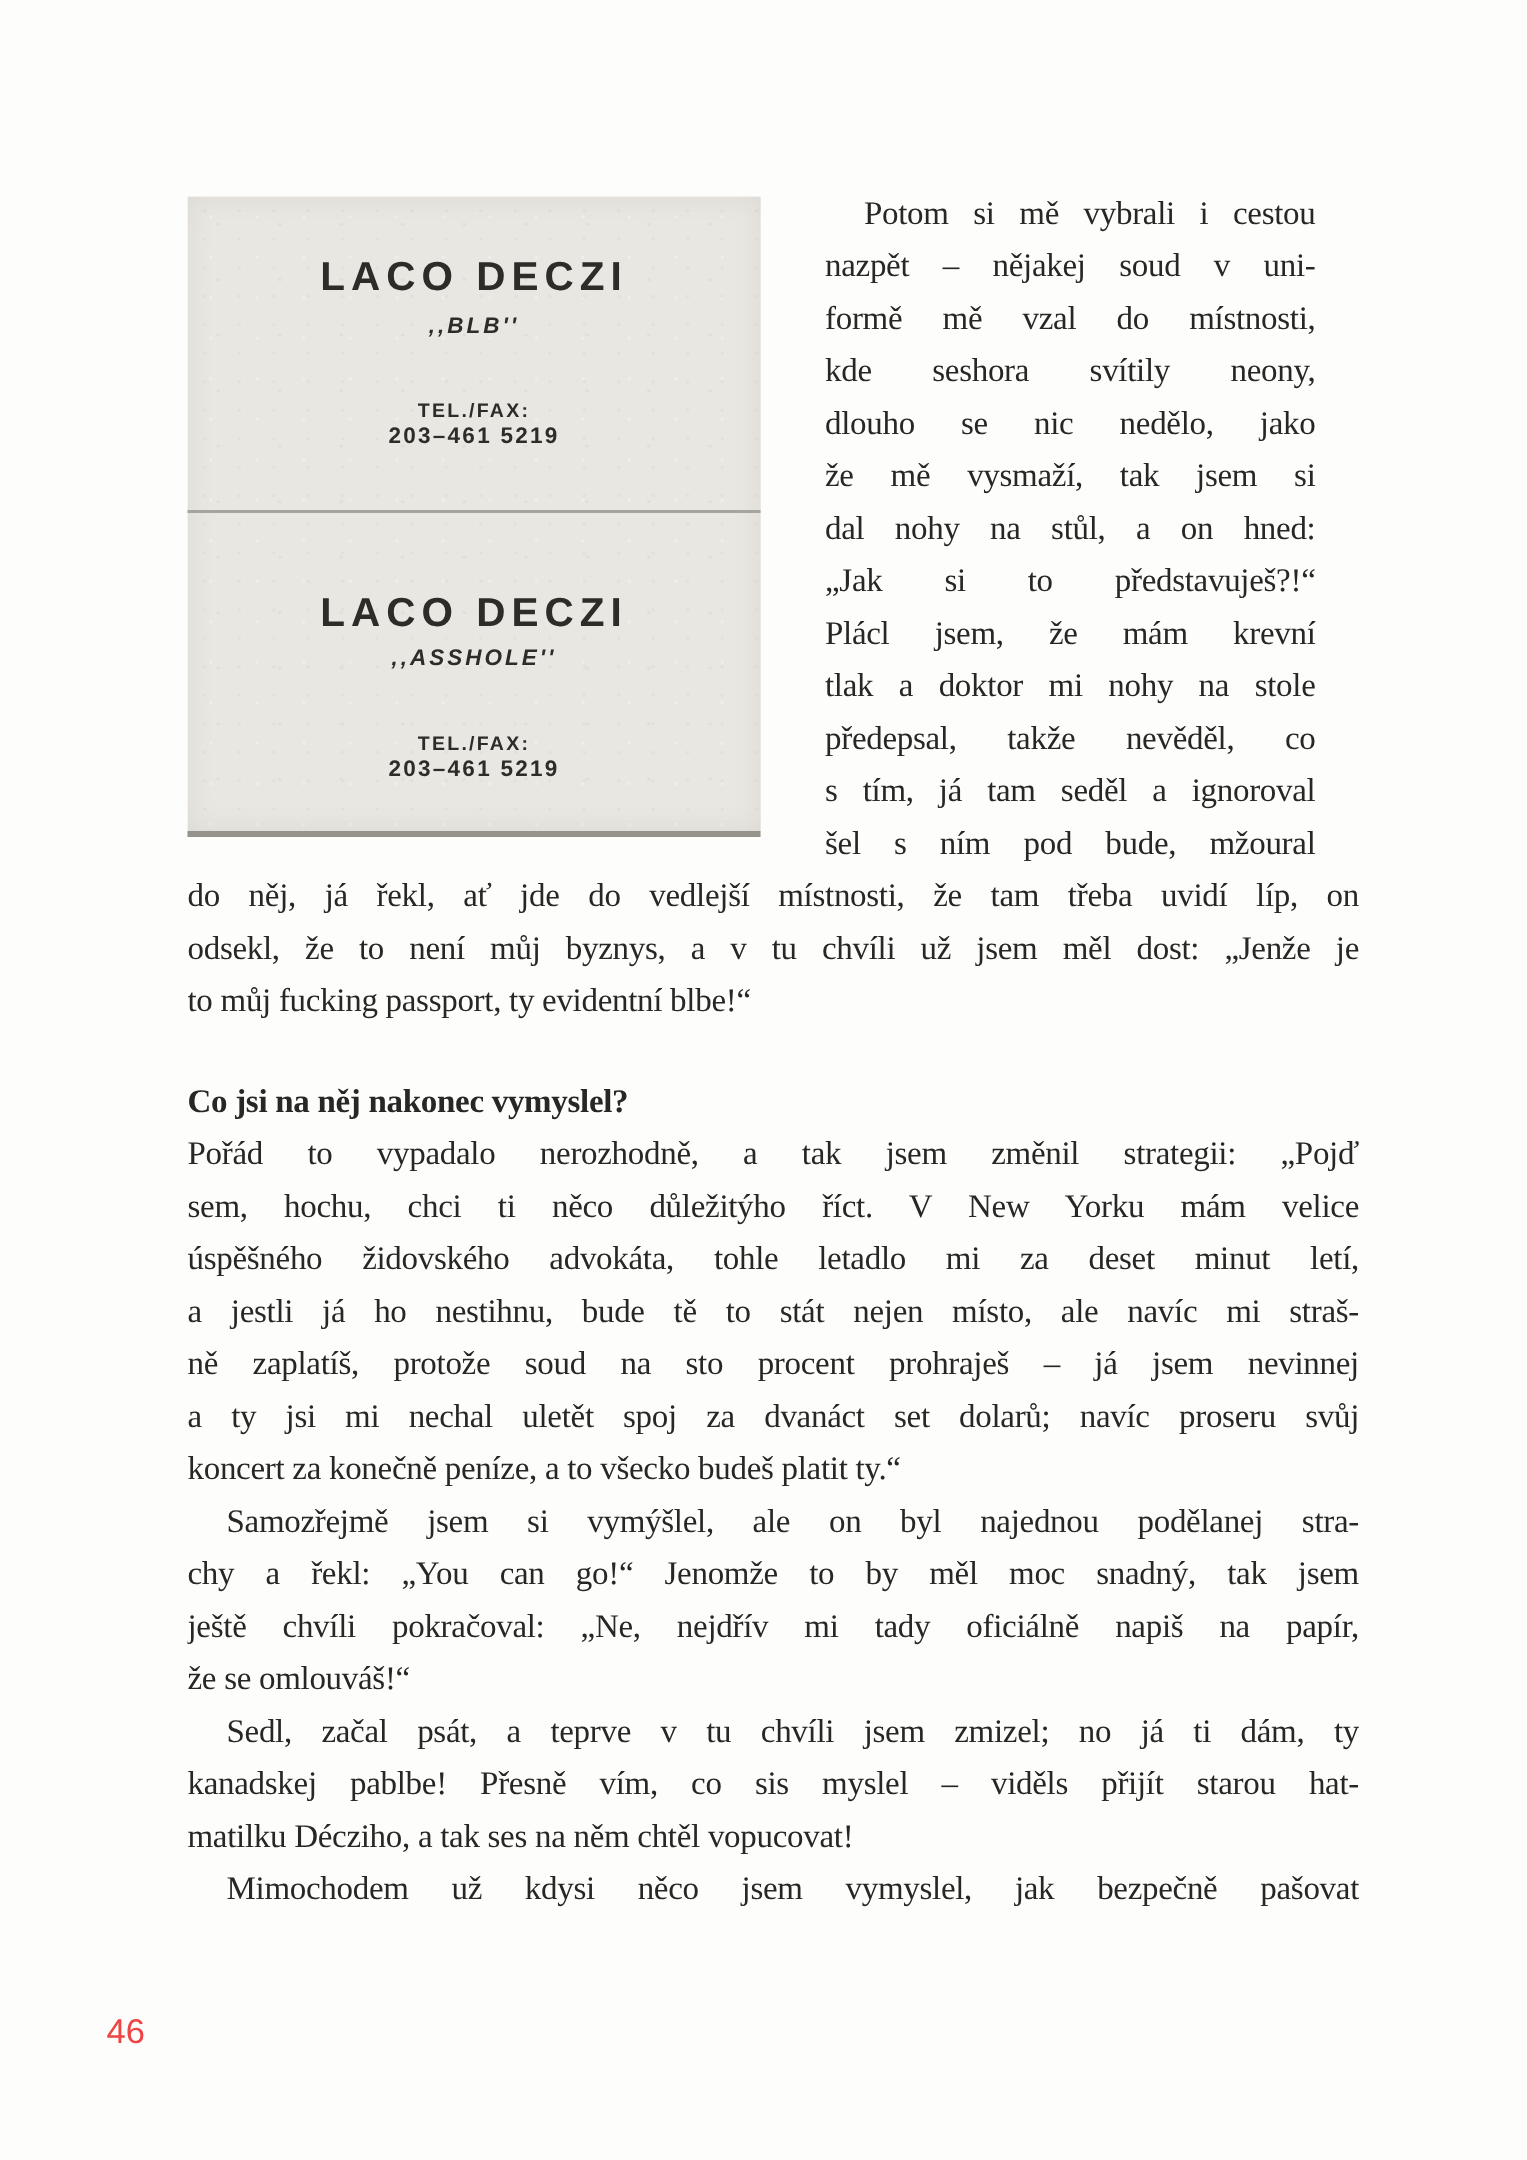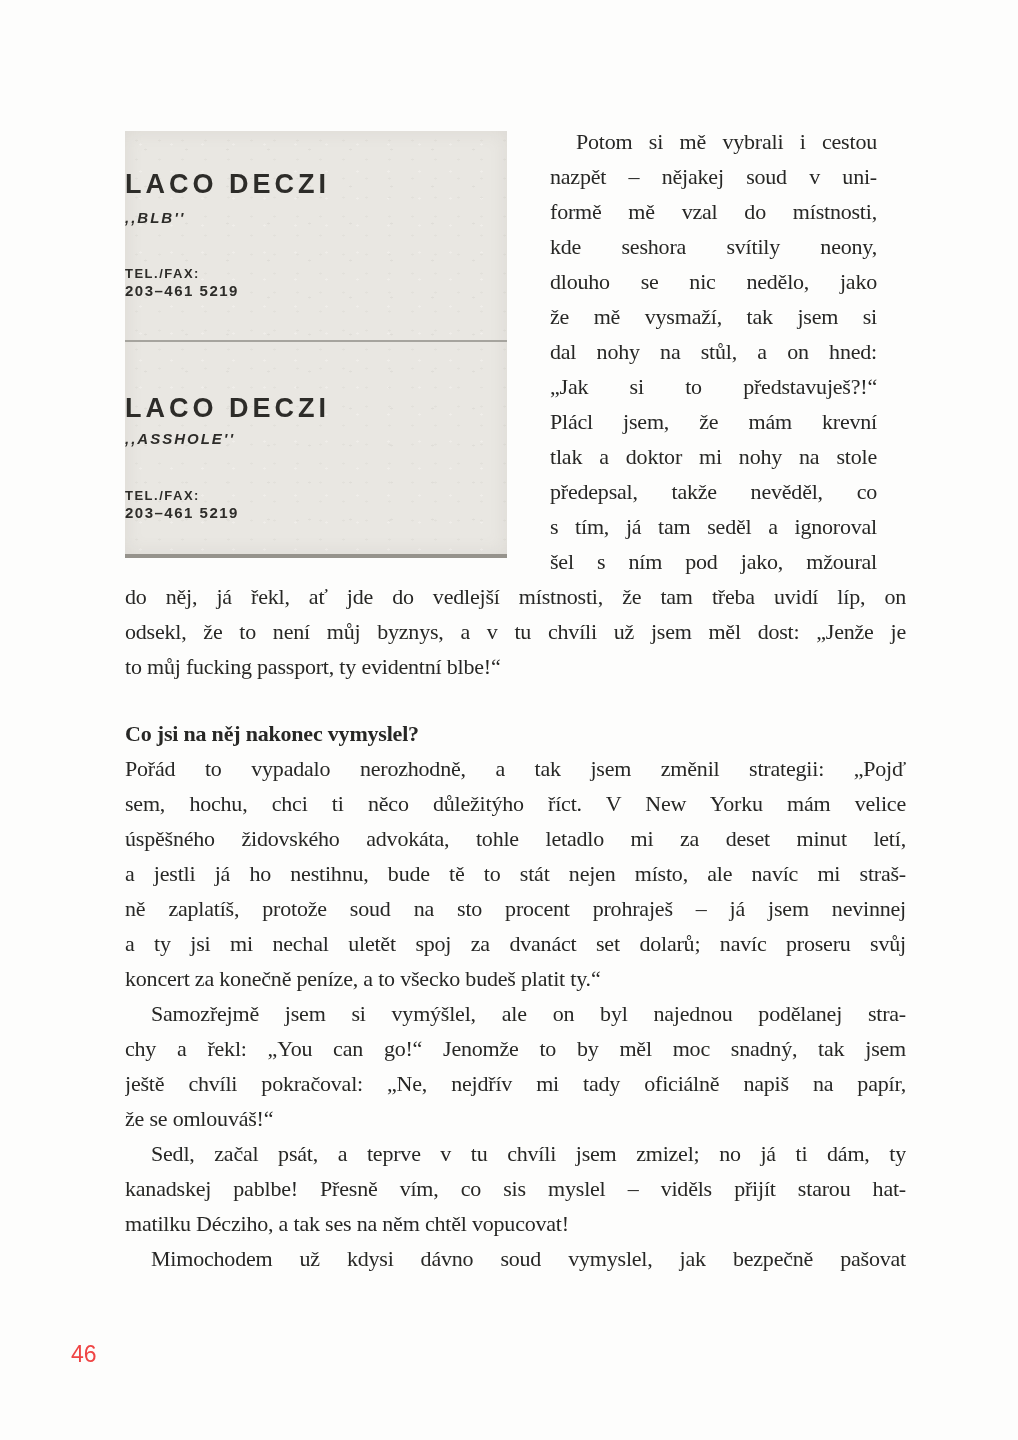--- a/index.html
+++ b/index.html
@@ -20,21 +20,21 @@
     background-color:#e9e7e2;
     background-image:
       radial-gradient(#e2e0da 1px, transparent 1.4px),
       radial-gradient(#f0eeea 1px, transparent 1.4px),
       radial-gradient(#dfddd8 1px, transparent 1.2px);
     background-size:23px 19px, 31px 27px, 41px 37px;
     border-bottom:4px solid #96938c;
     box-shadow:inset 0 0 18px rgba(120,115,105,.12);
   }
   .scan .t {
-    position:absolute; left:0; right:0; text-align:left;
+    position:absolute; left:0; right:0; text-align:center;
     font-family:"Liberation Sans", sans-serif; font-weight:bold; color:#2d2c29;
   }
   .card-name { font-size:27px; letter-spacing:4px; }
   .card-nick { font-size:15px; letter-spacing:2px;font-style:italic; }
   .card-tel  { font-size:13px; letter-spacing:1.5px; }
   .card-num  { font-size:15px; letter-spacing:1.5px; }
   .scan-divider { position:absolute; left:0; right:0; top:209px; height:2px; background:#a6a49e; }
   
   .col { width:327px; margin-left:43px; }
   .line {
@@ -77,21 +77,21 @@
       <div class="line">formě mě vzal do místnosti,</div>
       <div class="line">kde seshora svítily neony,</div>
       <div class="line">dlouho se nic nedělo, jako</div>
       <div class="line">že mě vysmaží, tak jsem si</div>
       <div class="line">dal nohy na stůl, a on hned:</div>
       <div class="line">„Jak si to představuješ?!“</div>
       <div class="line">Plácl jsem, že mám krevní</div>
       <div class="line">tlak a doktor mi nohy na stole</div>
       <div class="line">předepsal, takže nevěděl, co</div>
       <div class="line">s tím, já tam seděl a ignoroval</div>
-      <div class="line">šel s ním pod jako, mžoural</div>
+      <div class="line">šel s ním pod bude, mžoural</div>
     </div>
   </div>
 
   <div class="fullwrap">
     <div class="line">do něj, já řekl, ať jde do vedlejší místnosti, že tam třeba uvidí líp, on</div>
     <div class="line">odsekl, že to není můj byznys, a v tu chvíli už jsem měl dost: „Jenže je</div>
     <div class="line last">to můj fucking passport, ty evidentní blbe!“</div>
 
     <div class="line last heading">Co jsi na něj nakonec vymyslel?</div>
 
@@ -105,18 +105,18 @@
 
     <div class="line ind">Samozřejmě jsem si vymýšlel, ale on byl najednou podělanej stra-</div>
     <div class="line">chy a řekl: „You can go!“ Jenomže to by měl moc snadný, tak jsem</div>
     <div class="line">ještě chvíli pokračoval: „Ne, nejdřív mi tady oficiálně napiš na papír,</div>
     <div class="line last">že se omlouváš!“</div>
 
     <div class="line ind">Sedl, začal psát, a teprve v tu chvíli jsem zmizel; no já ti dám, ty</div>
     <div class="line">kanadskej pablbe! Přesně vím, co sis myslel – viděls přijít starou hat-</div>
     <div class="line last">matilku Décziho, a tak ses na něm chtěl vopucovat!</div>
 
-    <div class="line ind">Mimochodem už kdysi dávno soud vymyslel, jak bezpečně pašovat</div>
+    <div class="line ind">Mimochodem už kdysi něco jsem vymyslel, jak bezpečně pašovat</div>
   </div>
 
   <div class="pagenum">46</div>
 
 </div>
 
 </body></html>

